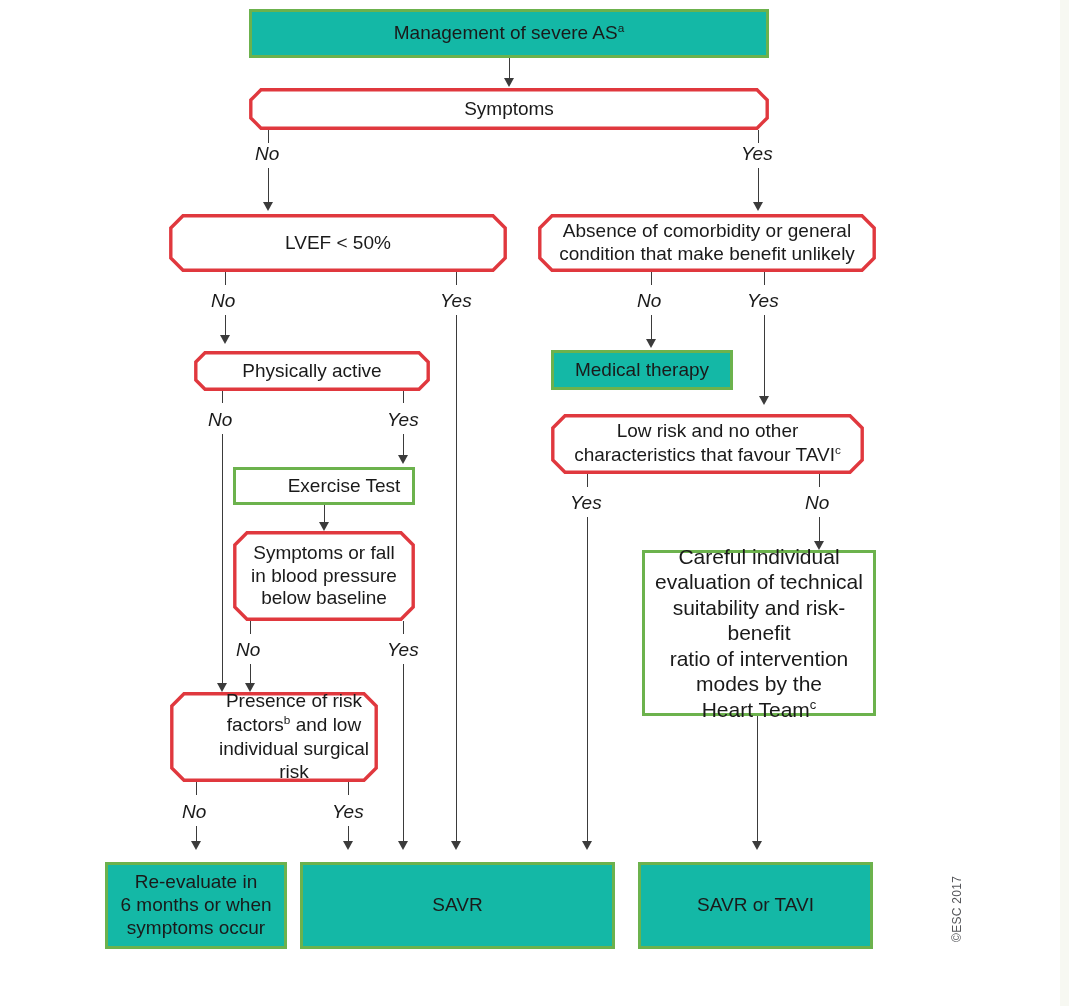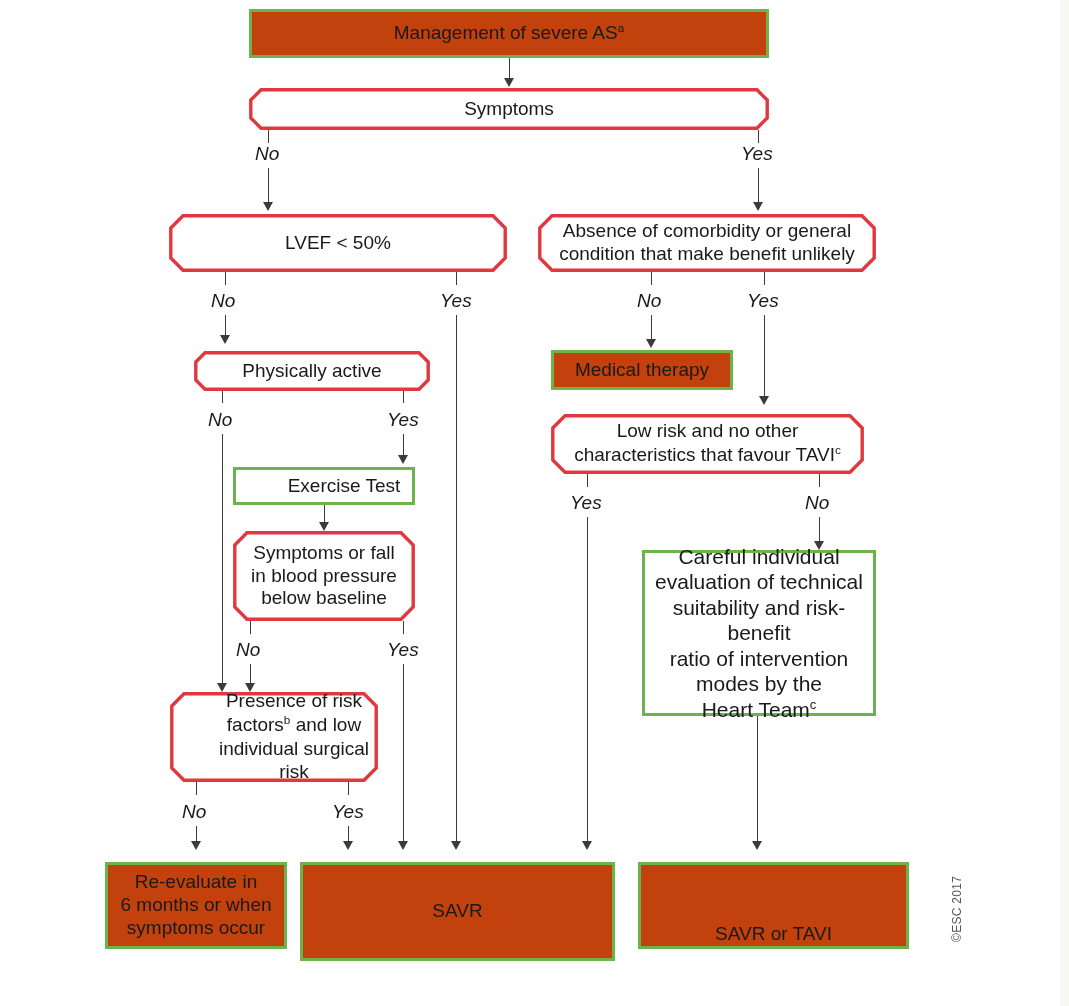--- a/index.html
+++ b/index.html
@@ -48,21 +48,21 @@
   .decision .label {
     position: relative;
     z-index: 2;
     width: 100%;
     padding: 0 18px;
     box-sizing: border-box;
   }
 
   
   .action-filled {
-    background: #c2410c;
+    background: #14b8a6;
     border: 3px solid #6cb24d;
   }
   
   .action-outline {
     background: #ffffff;
     border: 3px solid #6cb24d;
   }
 
   
   .vline {
@@ -267,23 +267,23 @@
   <div class="arrowhead" style="left:343px; top:841px;"></div>
 
   <div class="node action-filled" style="left:105px; top:862px; width:182px; height:87px;">
     <span class="txt">
       <span>Re-evaluate in</span><br>
       <span>6 months or when</span><br>
       <span>symptoms occur</span>
     </span>
   </div>
 
-  <div class="node action-filled" style="left:300px; top:862px; width:315px; height:99px;">
+  <div class="node action-filled" style="left:300px; top:862px; width:315px; height:87px;">
     <span class="txt">SAVR</span>
   </div>
 
-  <div class="node action-filled" style="left:638px; top:862px; width:271px; height:87px;align-items:flex-end;">
+  <div class="node action-filled" style="left:638px; top:862px; width:235px; height:87px;">
     <span class="txt">SAVR or TAVI</span>
   </div>
 
   <div class="copyright" style="left:950px; top:942px;">©ESC 2017</div>
 
 </div>
 
 </body></html>

